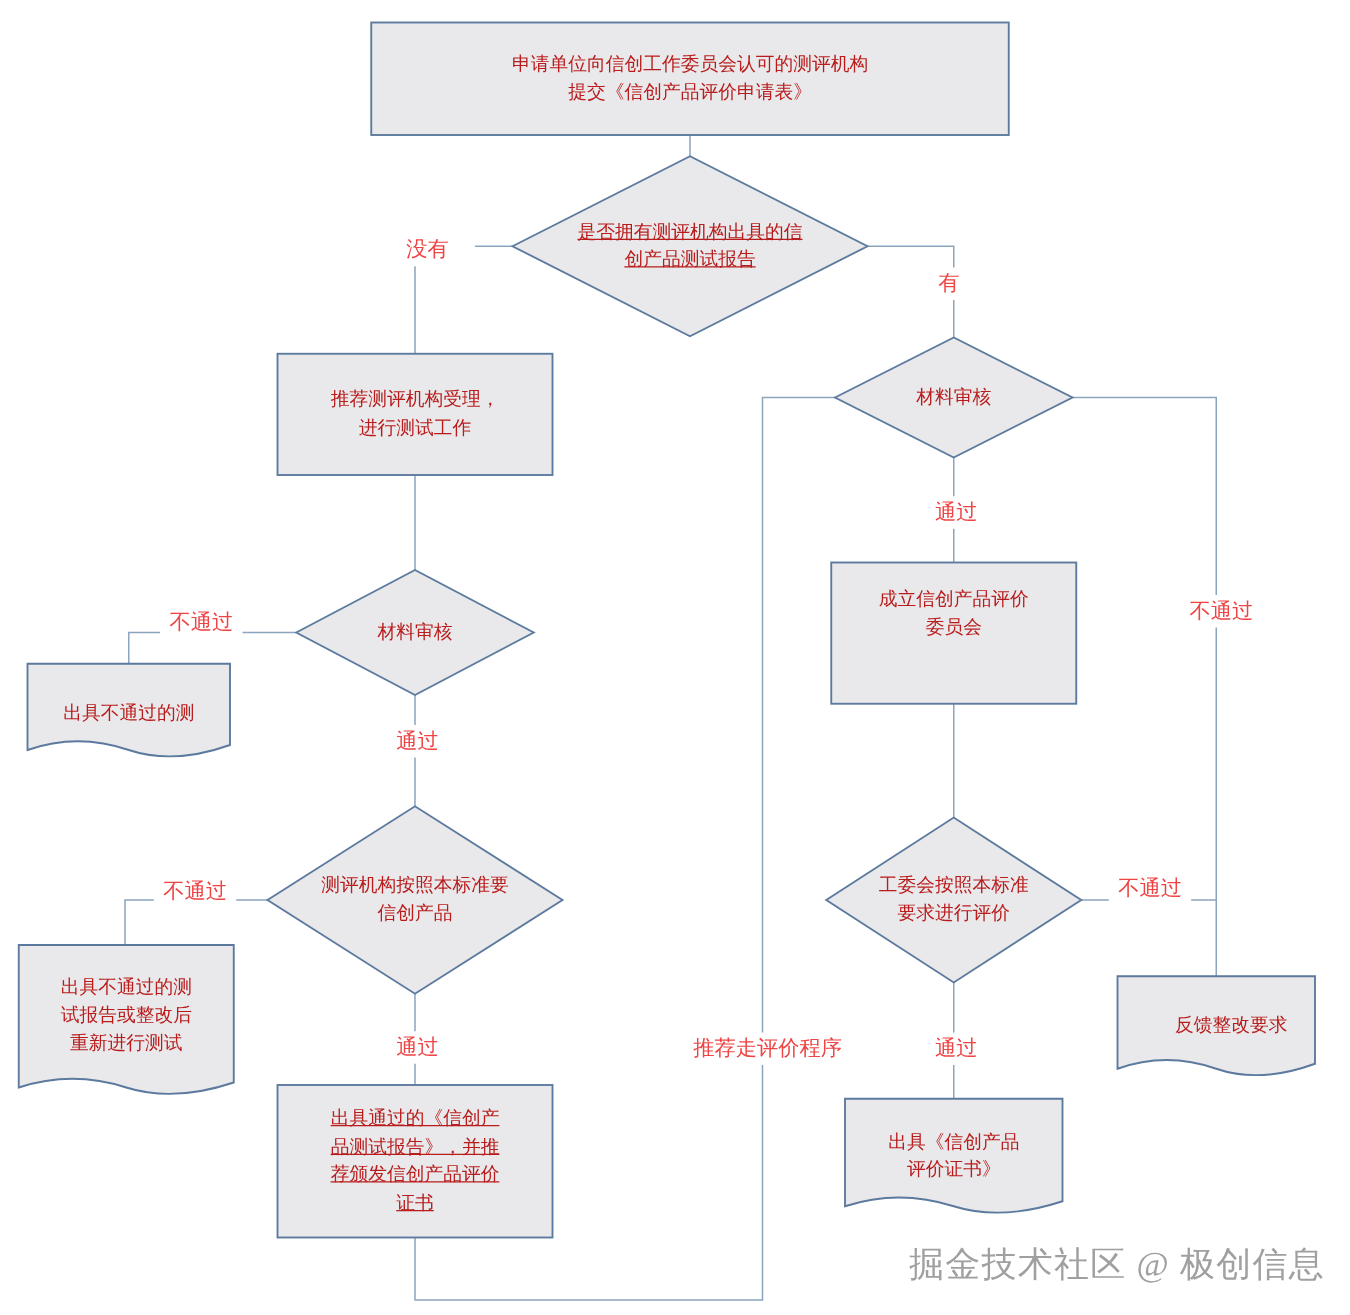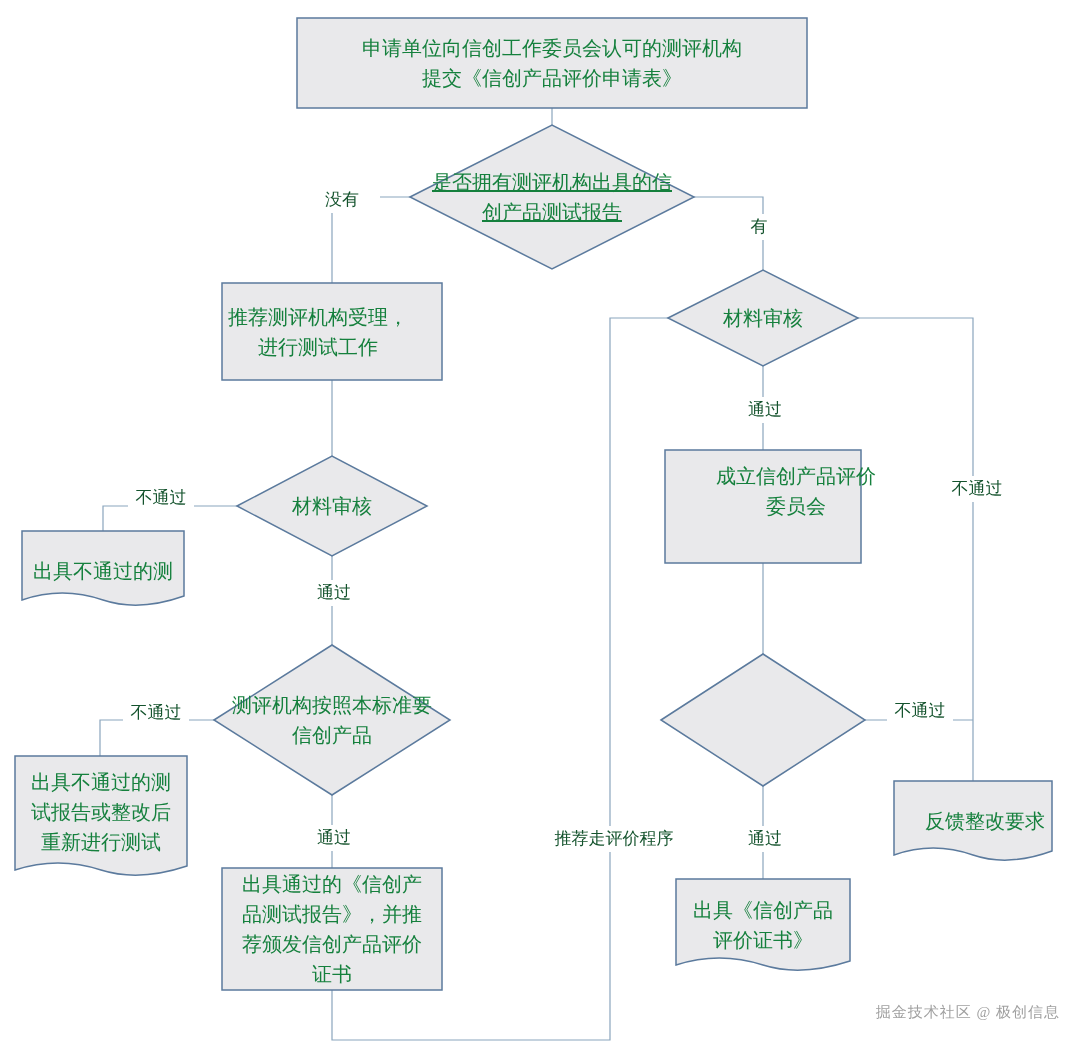--- a/index.html
+++ b/index.html
@@ -15,46 +15,46 @@
   #wires { position: absolute; left: 0; top: 0; }
   .node-shape { fill: #e9e9eb; stroke: #5b7a9d; stroke-width: 1.5; }
   .wire { fill: none; stroke: #8aa5bd; stroke-width: 1.2; }
   .node-text {
     position: absolute;
     display: flex;
     align-items: center;
     justify-content: center;
     text-align: center;
     white-space: pre-line;
-    font-size: 20px;
+    font-size: 15px;
     line-height: 1.5;
-    color: #15803d;
+    color: #b91c1c;
   }
   .edge-label {
     position: absolute;
     display: flex;
     align-items: center;
     justify-content: center;
     text-align: center;
     font-size: 17px;
     line-height: 26px;
-    color: #14532d;
+    color: #ef4444;
     background: #ffffff;
     padding: 0 2px;
   }
   .watermark {
     position: absolute;
     left: 640px;
     top: 997px;
     width: 420px;
     height: 30px;
     display: flex;
     align-items: center;
     justify-content: flex-end;
-    font-size: 15px;
+    font-size: 28px;
     color: #a0a0a0;
     letter-spacing: 1px;
   }
 </style>
 </head>
 <body>
 
 <div id="stage">
 
   <svg id="wires" width="1080" height="1052" viewBox="0 0 1080 1052">
@@ -90,44 +90,46 @@
     <path class="node-shape" d="M894,781 H1052 V851 Q1008,867 973,855 Q933,841 894,855 Z"></path>
     <path class="node-shape" d="M676,879 H850 V961 Q801,977 763,965 Q719,951 676,965 Z"></path>
   </svg>
 
   <div class="node-text" style="left:297px; top:18px; width:510px; height:90px;">申请单位向信创工作委员会认可的测评机构
 提交《信创产品评价申请表》</div>
 
   <div class="node-text" style="left:430px; top:160px; width:244px; height:74px;text-decoration:underline;">是否拥有测评机构出具的信
 创产品测试报告</div>
 
-  <div class="node-text" style="left:208px; top:283px; width:220px; height:97px;">推荐测评机构受理，
+  <div class="node-text" style="left:222px; top:283px; width:220px; height:97px;">推荐测评机构受理，
 进行测试工作</div>
 
   <div class="node-text" style="left:237px; top:481px; width:190px; height:50px;">材料审核</div>
 
   <div class="node-text" style="left:22px; top:545px; width:162px; height:52px;">出具不通过的测</div>
 
   <div class="node-text" style="left:222px; top:682px; width:220px; height:76px;">测评机构按照本标准要
 信创产品</div>
 
   <div class="node-text" style="left:15px; top:764px; width:172px; height:100px;font-family:Liberation Mono, monospace;">出具不通过的测
 试报告或整改后
 重新进行测试</div>
 
-  <div class="node-text" style="left:222px; top:868px; width:220px; height:122px;">出具通过的《信创产
+  <div class="node-text" style="left:222px; top:868px; width:220px; height:122px;text-decoration:underline;">出具通过的《信创产
 品测试报告》，并推
 荐颁发信创产品评价
 证书</div>
 
   <div class="node-text" style="left:668px; top:293px; width:190px; height:50px;">材料审核</div>
 
-  <div class="node-text" style="left:665px; top:450px; width:196px; height:82px;margin-left:33px;">成立信创产品评价
+  <div class="node-text" style="left:665px; top:450px; width:196px; height:82px;">成立信创产品评价
 委员会</div>
 
+  <div class="node-text" style="left:661px; top:682px; width:204px; height:76px;">工委会按照本标准
+要求进行评价</div>
 
   <div class="node-text" style="left:676px; top:889px; width:174px; height:72px;text-align:center;">出具《信创产品
 评价证书》</div>
 
   <div class="node-text" style="left:894px; top:794px; width:182px; height:54px;">反馈整改要求</div>
 
   <div class="edge-label" style="left:304px; top:187px; width:72px; height:26px;">没有</div>
 
   <div class="edge-label" style="left:742px; top:214px; width:30px; height:26px;">有</div>
 

